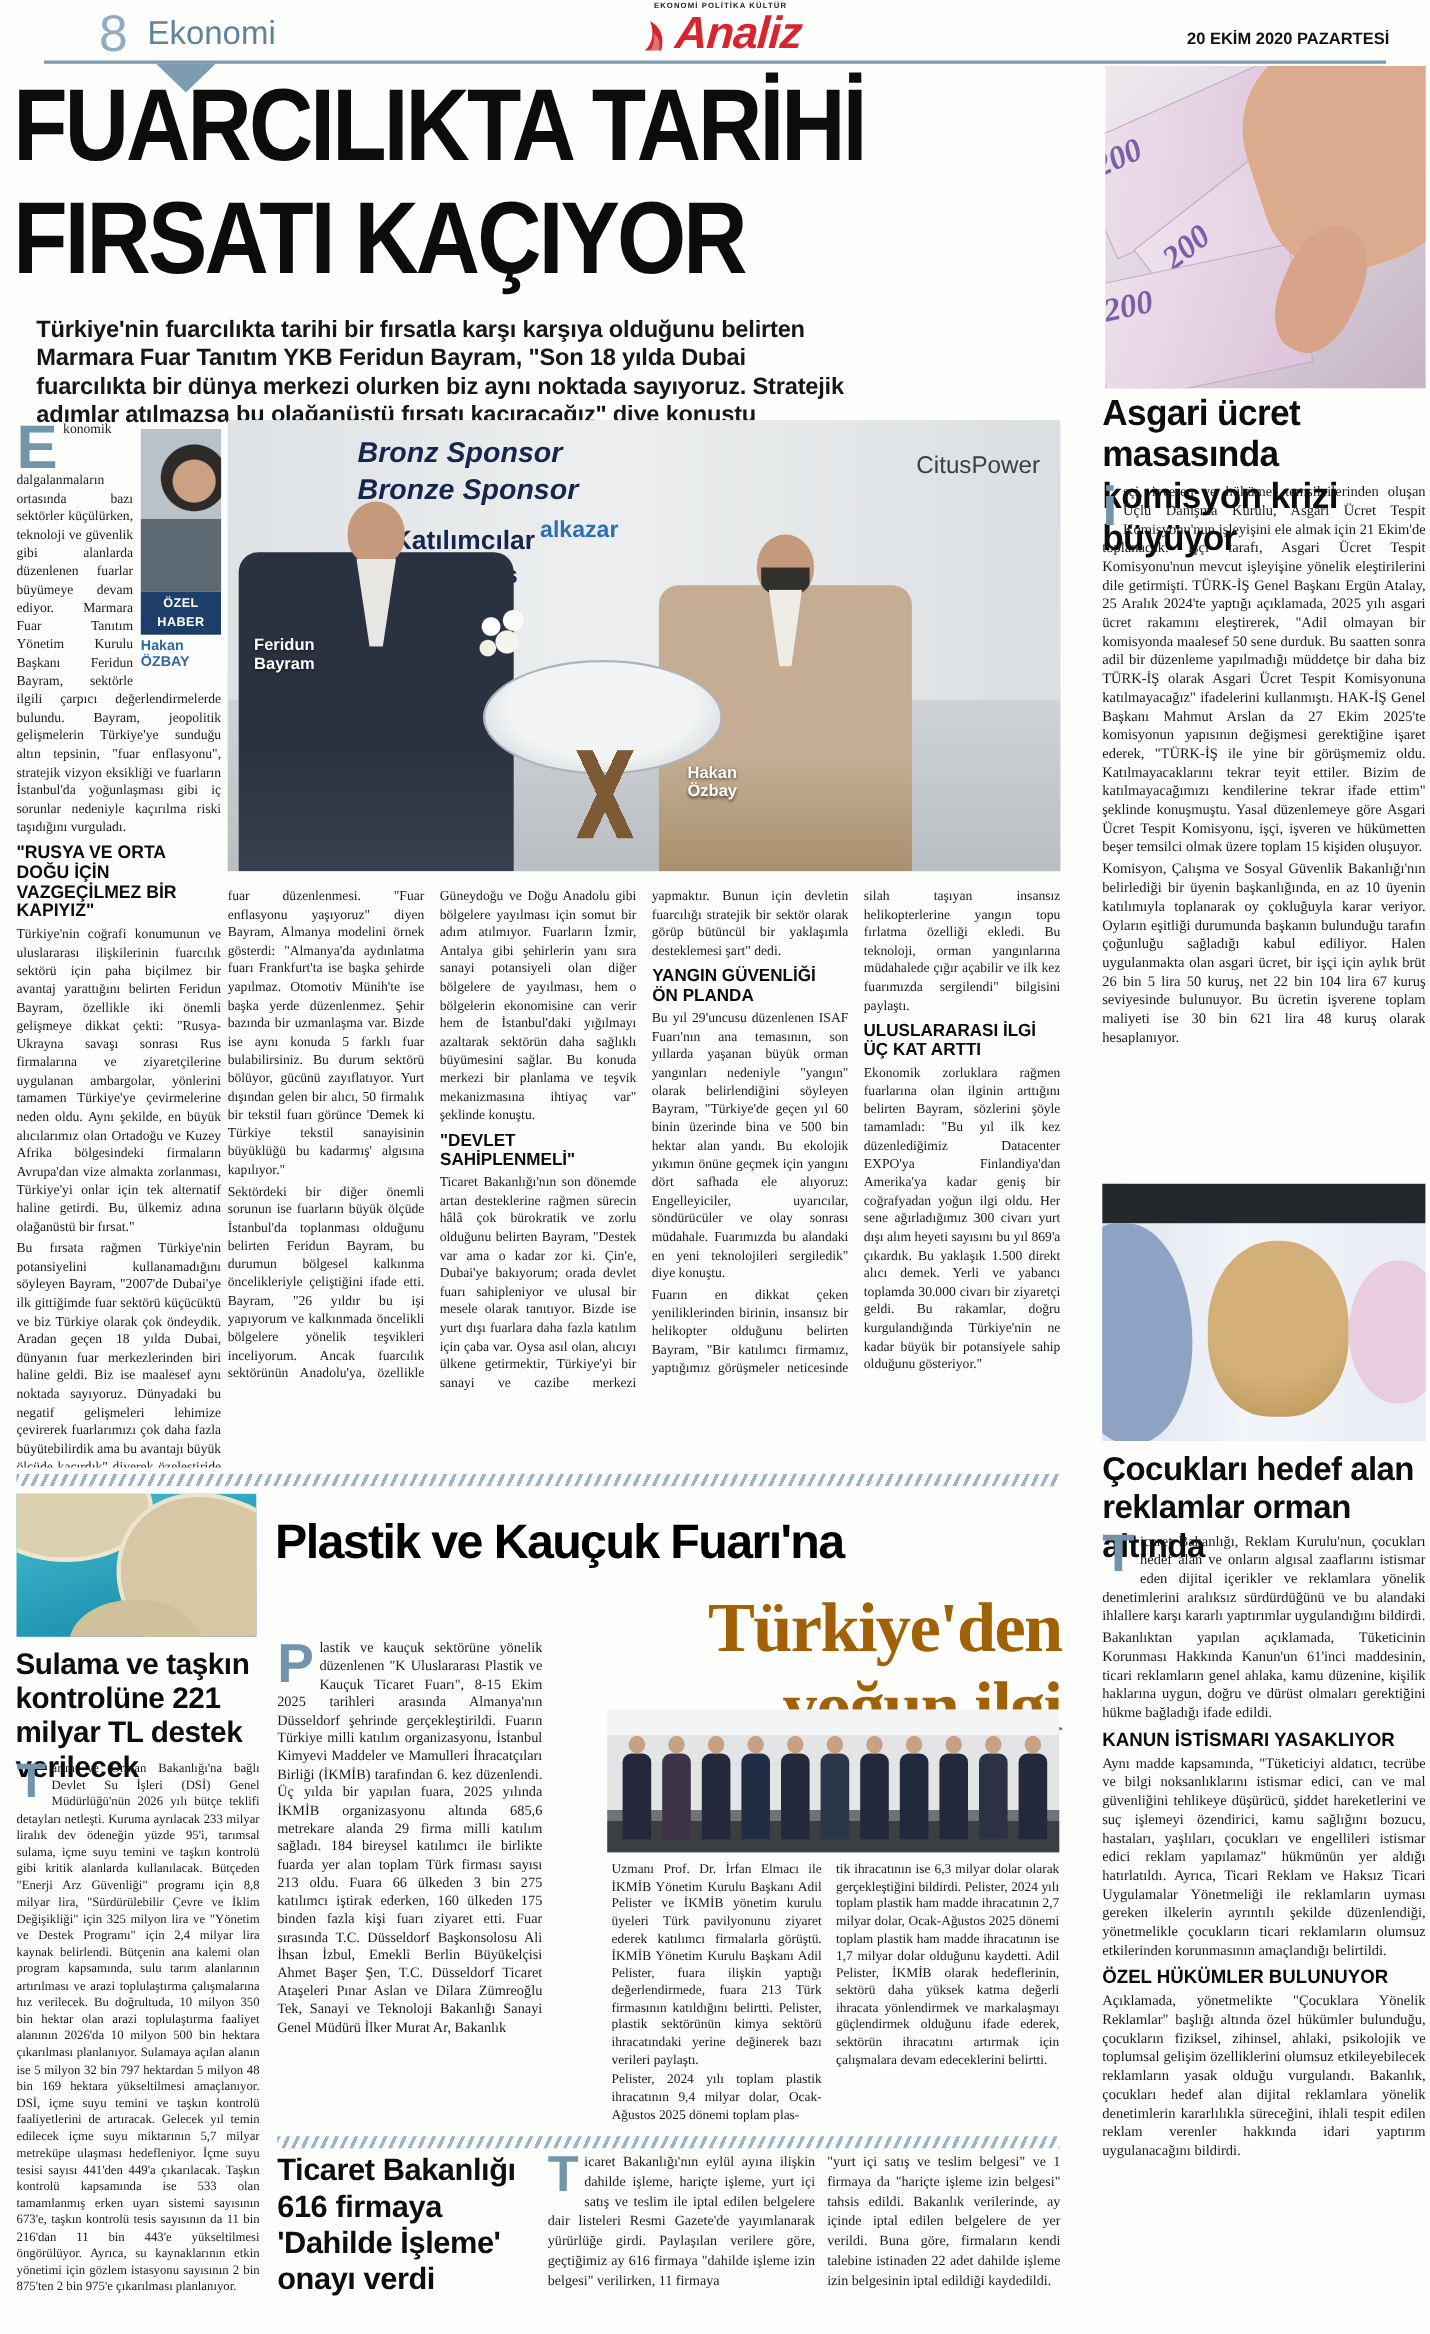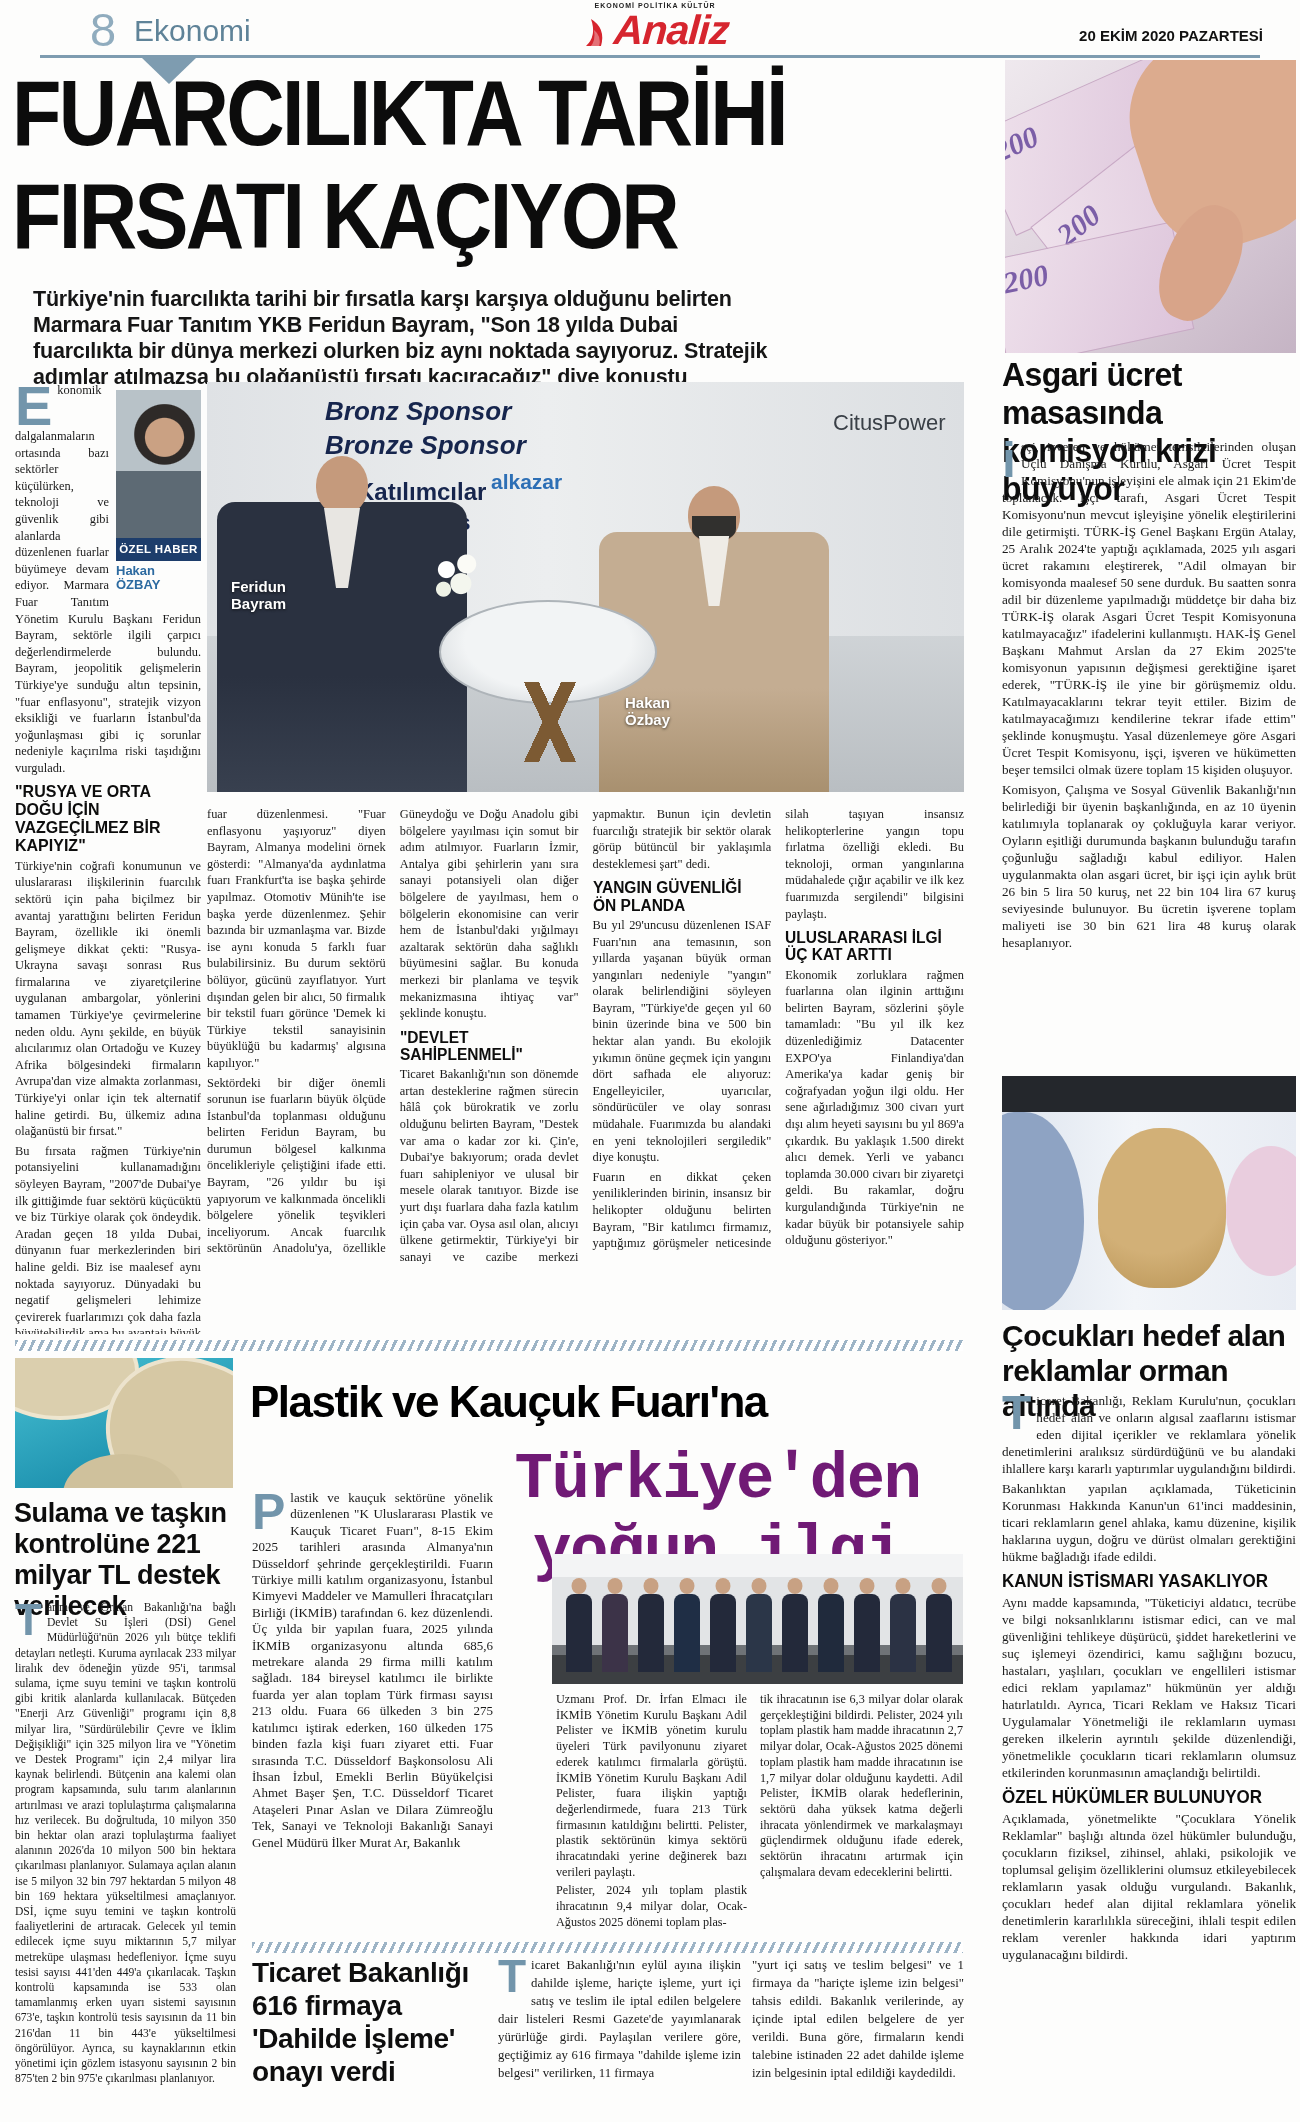--- a/index.html
+++ b/index.html
@@ -29,21 +29,21 @@
   .flow p{margin:0 0 3px;text-align:justify;}
   .flow p.first{}
   .drop{float:left;font-family:"Liberation Sans",sans-serif;font-weight:bold;color:#7295ab;
         font-size:46px;line-height:37px;padding:2px 5px 0 0;}
   .sub{font-family:"Liberation Sans",sans-serif;font-weight:bold;color:#0d0d0d;margin:7px 0 3px;
        line-height:1.08;transform:scaleX(.97);transform-origin:left;break-after:avoid;}
 
   .col1{left:15px;top:382px;width:186px;height:952px;font-size:12.4px;line-height:16.6px;overflow:hidden;}
   .col1 .drop{font-size:56px;line-height:44px;}
   .col1 .sub{font-size:16.5px;}
-  .mugbox{float:right;width:85px;margin:8px 0 5px 7px;}
+  .mugbox{float:right;width:73px;margin:8px 0 5px 7px;}
   .mugshot{width:97px;height:148px;background:
       radial-gradient(circle at 50% 32%, #caa183 0 17%, transparent 18%),
       radial-gradient(circle at 50% 30%, #2e2a28 0 26%, transparent 27%),
       linear-gradient(180deg,#b8c2c8 0 55%,#5d6a74 55%);}
   .ozelhaber{background:#1d3d6b;color:#fff;font-family:"Liberation Sans",sans-serif;font-weight:bold;
              font-size:11.5px;text-align:center;padding:3px 0;letter-spacing:.4px;}
   .mugname{font-family:"Liberation Sans",sans-serif;font-weight:bold;font-size:13px;line-height:14px;color:#2c6aa0;padding-top:3px;}
 
   .maincols{left:207px;top:806px;width:757px;height:528px;overflow:hidden;
             column-count:4;column-gap:14px;font-size:12.4px;line-height:16.6px;}
@@ -79,22 +79,22 @@
   .land2{position:absolute;right:-44px;top:6px;width:170px;height:150px;border-radius:45% 50% 40% 55%;background:#d6c8a4;box-shadow:0 0 0 4px #ece3cd;transform:rotate(18deg);}
   .land3{position:absolute;left:48px;bottom:-46px;width:120px;height:80px;border-radius:50%;background:#cfc19c;}
   .sulhead{left:14px;top:1498px;width:232px;font-family:"Liberation Sans",sans-serif;font-weight:bold;
            font-size:27px;line-height:31px;letter-spacing:-.4px;color:#0d0d0d;}
   .sulbody{left:15px;top:1600px;width:221px;height:518px;font-size:11.6px;line-height:15.2px;overflow:hidden;}
   .sulbody .drop{font-size:44px;line-height:35px;}
 
   
   .plashead1{left:250px;top:1366px;width:715px;text-align:left;font-family:"Liberation Sans",sans-serif;
              font-weight:bold;font-size:44px;line-height:72px;letter-spacing:-1.5px;color:#000000;}
-  .plashead2{left:470px;top:1444px;width:495px;text-align:center;font-family:Liberation Mono, monospace;
-             font-weight:bold;font-size:64px;line-height:72px;letter-spacing:-1.5px;color:#701a75;}
+  .plashead2{left:470px;top:1444px;width:495px;text-align:right;font-family:Liberation Serif, serif;
+             font-weight:bold;font-size:64px;line-height:72px;letter-spacing:-1.5px;color:#a16207;}
   .pcol1{left:252px;top:1490px;width:241px;height:448px;font-size:13px;line-height:16.4px;overflow:hidden;}
   .pcol1 .drop{font-size:50px;line-height:40px;}
   .groupphoto{left:552px;top:1554px;width:411px;height:130px;overflow:hidden;
               background:linear-gradient(180deg,#f3f4f5 0 18%,#e2e4e6 18% 70%,#6f7377 70% 78%,#3c3f42 78%);}
   .person{position:absolute;bottom:12px;width:26px;height:78px;border-radius:8px 8px 0 0;background:#23293a;}
   .person::before{content:"";position:absolute;left:50%;top:-16px;transform:translateX(-50%);width:15px;height:16px;border-radius:50%;background:#c8a183;}
   .pcol2{left:556px;top:1692px;width:191px;height:245px;font-size:12.2px;line-height:15.7px;overflow:hidden;}
   .pcol3{left:760px;top:1692px;width:203px;height:245px;font-size:12.2px;line-height:15.7px;overflow:hidden;}
 
   

